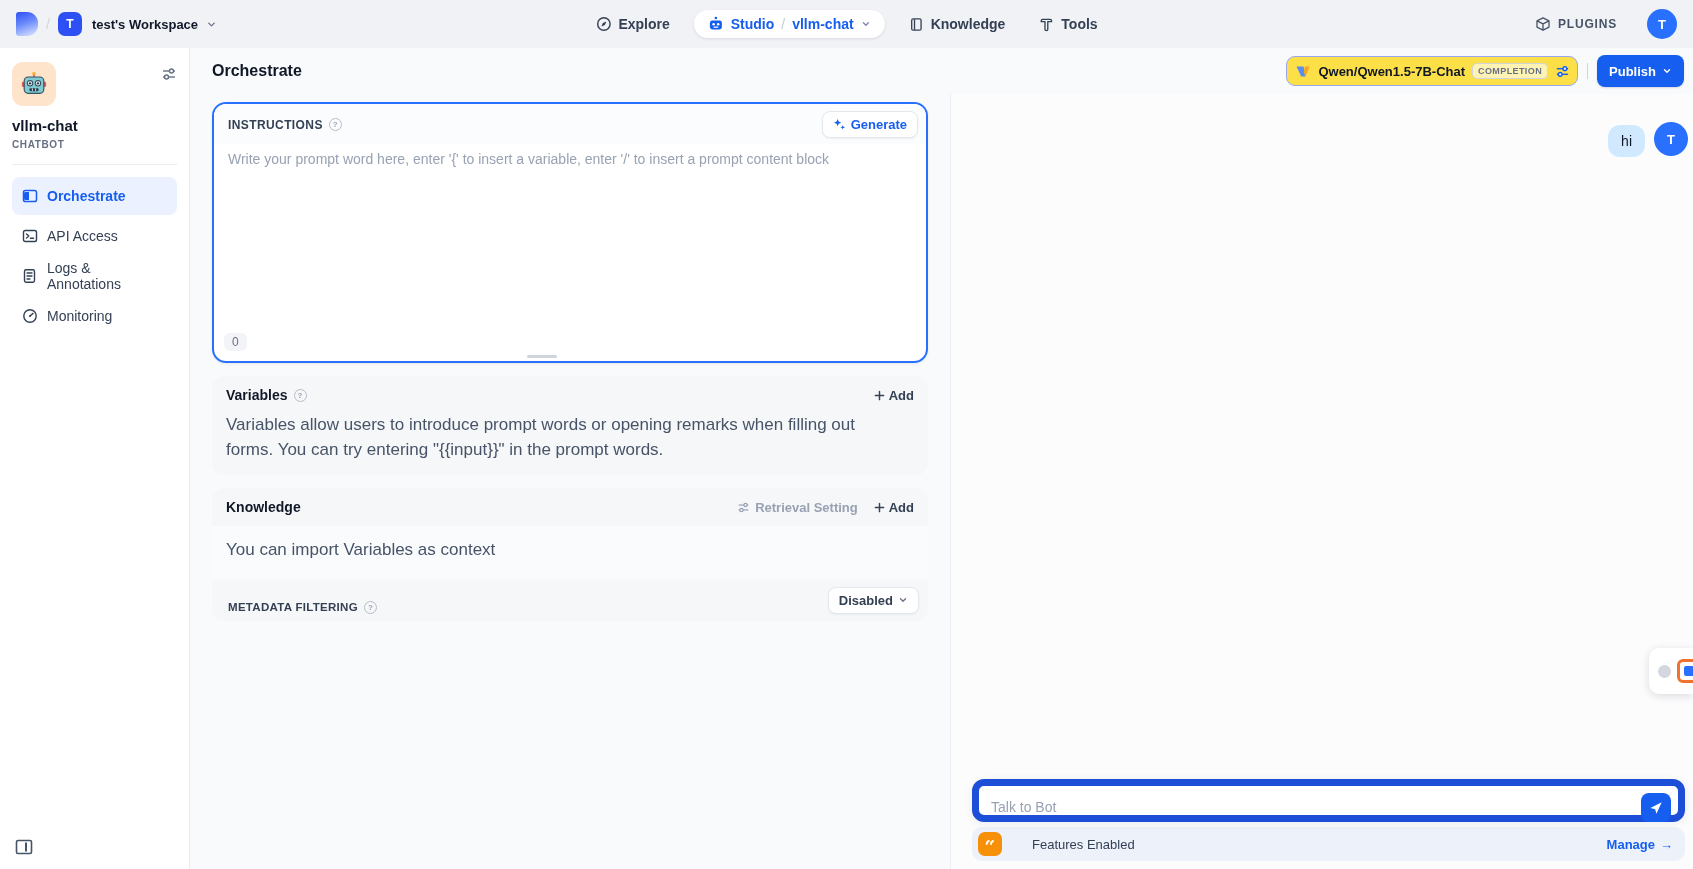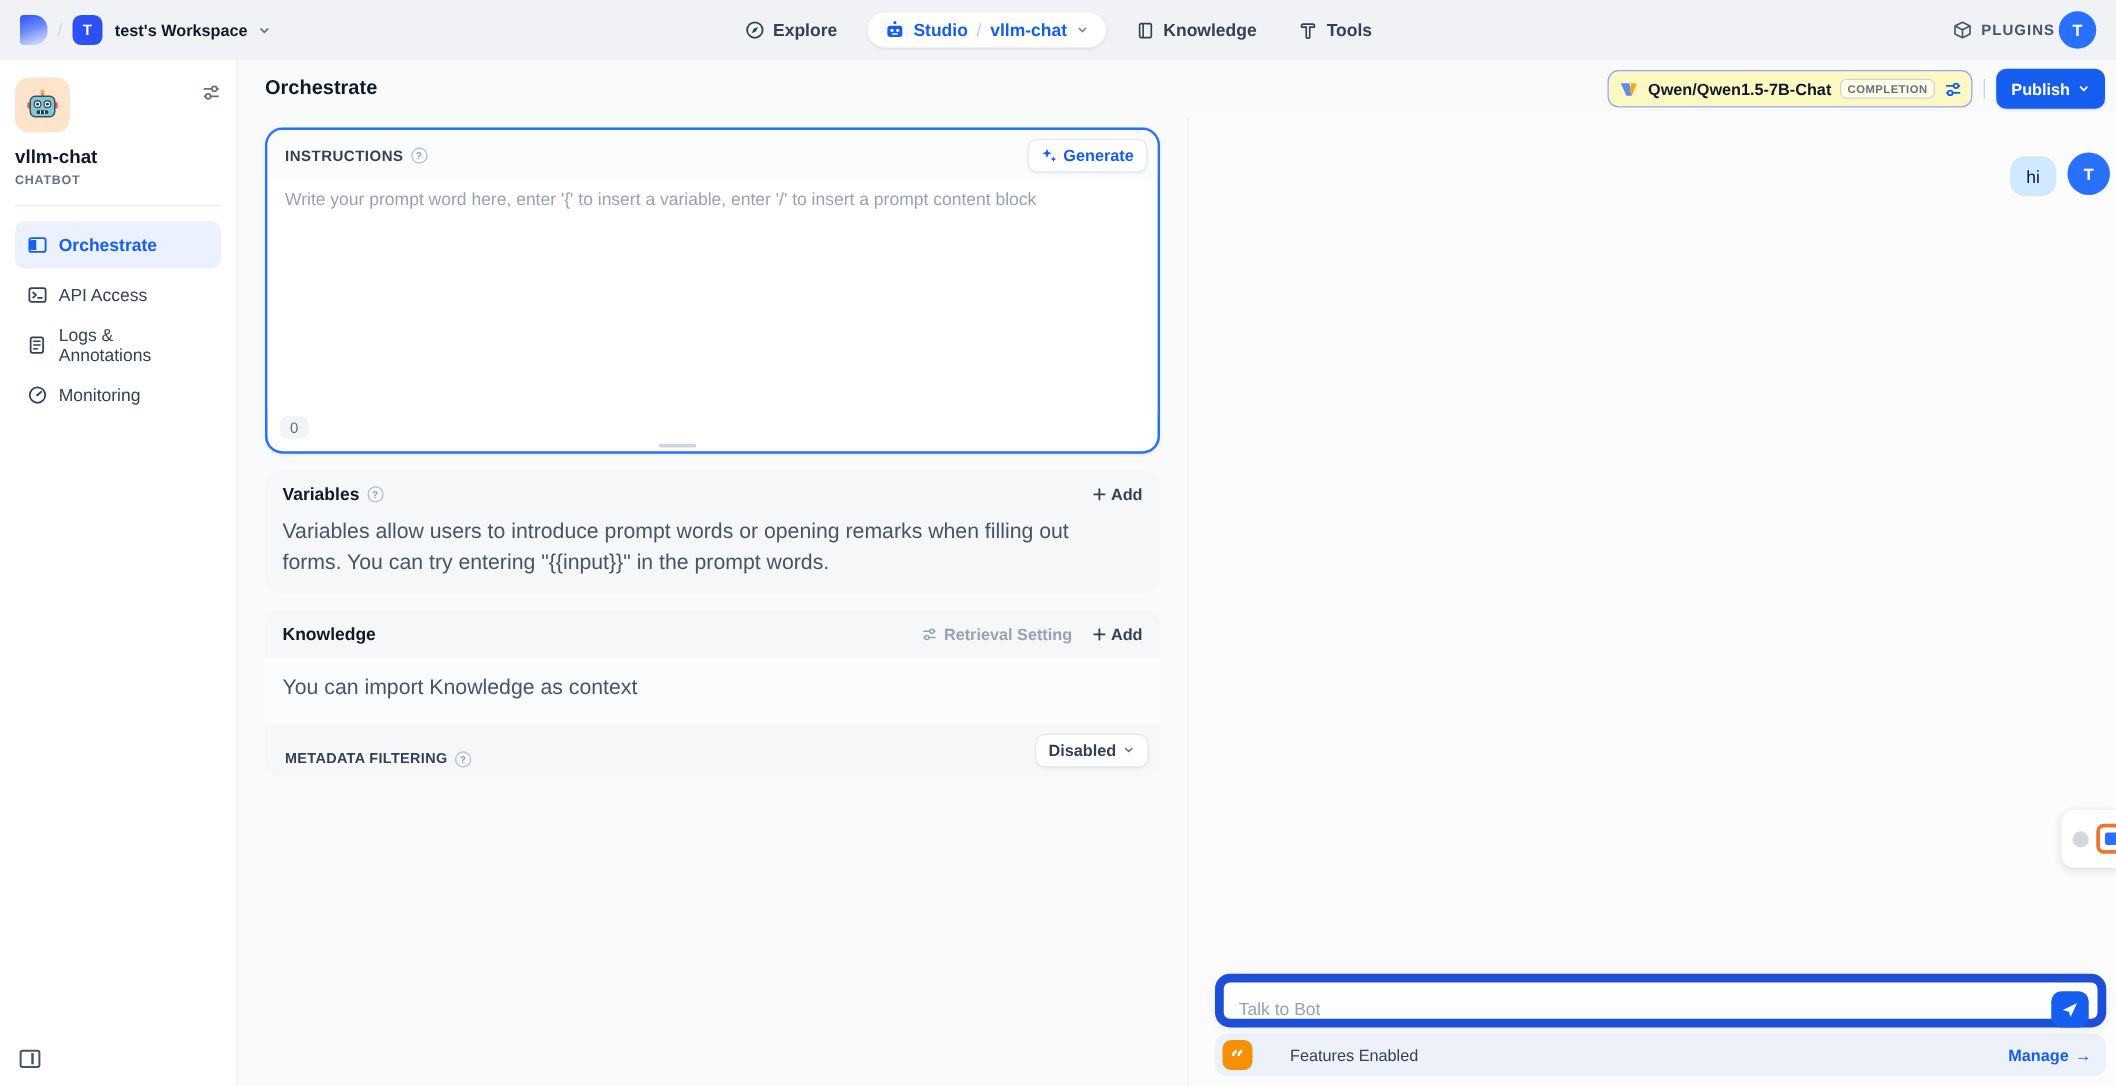--- a/index.html
+++ b/index.html
@@ -18,21 +18,21 @@
              display:flex; align-items:center; justify-content:center; font-size:12px; font-weight:700; }
   .ws-name { font-size:13px; font-weight:600; color:#101828; margin-left:2px; }
   .chev { color:#667085; }
 
   .tb-center { position:absolute; left:50%; transform:translateX(-50%); display:flex; align-items:center; gap:14px; }
   .nav-item { display:flex; align-items:center; gap:7px; color:#344054; font-size:14px; font-weight:600; padding:6px 10px; }
   .nav-pill { display:flex; align-items:center; gap:7px; background:#fff; border-radius:999px; padding:6px 14px;
               box-shadow:0 1px 3px rgba(16,24,40,.10); font-size:14px; font-weight:700; color:#155eef; }
   .nav-pill .sep { color:#c6cbd4; font-weight:400; }
 
-  .tb-right { display:flex; align-items:center; gap:3px; }
+  .tb-right { display:flex; align-items:center; gap:30px; }
   .plugins { display:flex; align-items:center; gap:7px; font-size:12px; font-weight:700; letter-spacing:.8px; color:#475467; }
   .avatar-circle { width:30px; height:30px; border-radius:50%; background:#2970ff; color:#fff;
                    display:flex; align-items:center; justify-content:center; font-size:13px; font-weight:600; }
 
   
   .sidebar { position:absolute; top:48px; left:0; width:190px; bottom:0; background:#fff;
              border-right:1px solid #e9ebf0; padding:14px 12px; z-index:10; }
   .app-head { display:flex; justify-content:space-between; align-items:flex-start; }
   .app-icon { width:44px; height:44px; border-radius:11px; background:#ffe4cc;
               display:flex; align-items:center; justify-content:center; }
@@ -44,21 +44,21 @@
                font-size:14px; font-weight:500; color:#344054; margin-bottom:2px; }
   .menu-item.active { background:#ebf1ff; color:#155eef; font-weight:600; }
   .collapse-btn { position:absolute; left:10px; bottom:8px; color:#475467; width:28px; height:28px;
                   display:flex; align-items:center; justify-content:center; }
 
   
   .main-head { position:absolute; left:190px; right:0; top:48px; height:46px; display:flex;
                align-items:center; justify-content:space-between; padding:0 9px 0 22px; }
   .page-title { font-size:16px; font-weight:700; color:#101828; }
   .head-right { display:flex; align-items:center; }
-  .model-sel { display:flex; align-items:center; gap:7px; background:#fef9c3; border:1px solid #98a7f0;
+  .model-sel { display:flex; align-items:center; gap:7px; background:#fde047; border:1px solid #98a7f0;
                border-radius:9px; height:30px; padding:0 7px 0 8px; }
   .model-name { font-size:13px; font-weight:600; color:#101828; }
   .model-badge { font-size:9px; font-weight:700; letter-spacing:.4px; color:#667085; border:1px solid #d0d5dd;
                  border-radius:5px; padding:2px 5px; background:rgba(255,255,255,.6); }
   .vdiv { width:1px; height:16px; background:#d0d5dd; margin:0 9px; }
   .publish-btn { background:#155eef; color:#fff; font-size:13px; font-weight:700; height:32px;
                  border-radius:8px; padding:0 12px; display:flex; align-items:center; gap:6px;
                  box-shadow:0 1px 2px rgba(16,24,40,.15); }
 
   
@@ -386,21 +386,21 @@
         </div>
         <div class="add-btn">
           <svg width="11" height="11" viewBox="0 0 12 12">
               <path d="M6 1.5 V10.5 M1.5 6 H10.5" stroke="#344054" stroke-width="1.6" stroke-linecap="round"></path>
             </svg>
           <span>Add</span>
         </div>
       </div>
     </div>
     <div class="kn-body">
-      <span class="desc-text" style="margin-top:0;">You can import Knowledge as context</span>
+      <span class="desc-text" style="margin-top:0;">You can import Variables as context</span>
     </div>
     <div class="meta-row">
       <div class="meta-title">
         <span>METADATA FILTERING</span>
         <span class="help-dot">?</span>
       </div>
       <div class="disabled-btn">
         <span>Disabled</span>
         <svg width="10" height="10" viewBox="0 0 12 12">
             <path d="M3 4.5 L6 7.5 L9 4.5" fill="none" stroke="#667085" stroke-width="1.5" stroke-linecap="round" stroke-linejoin="round"></path>

